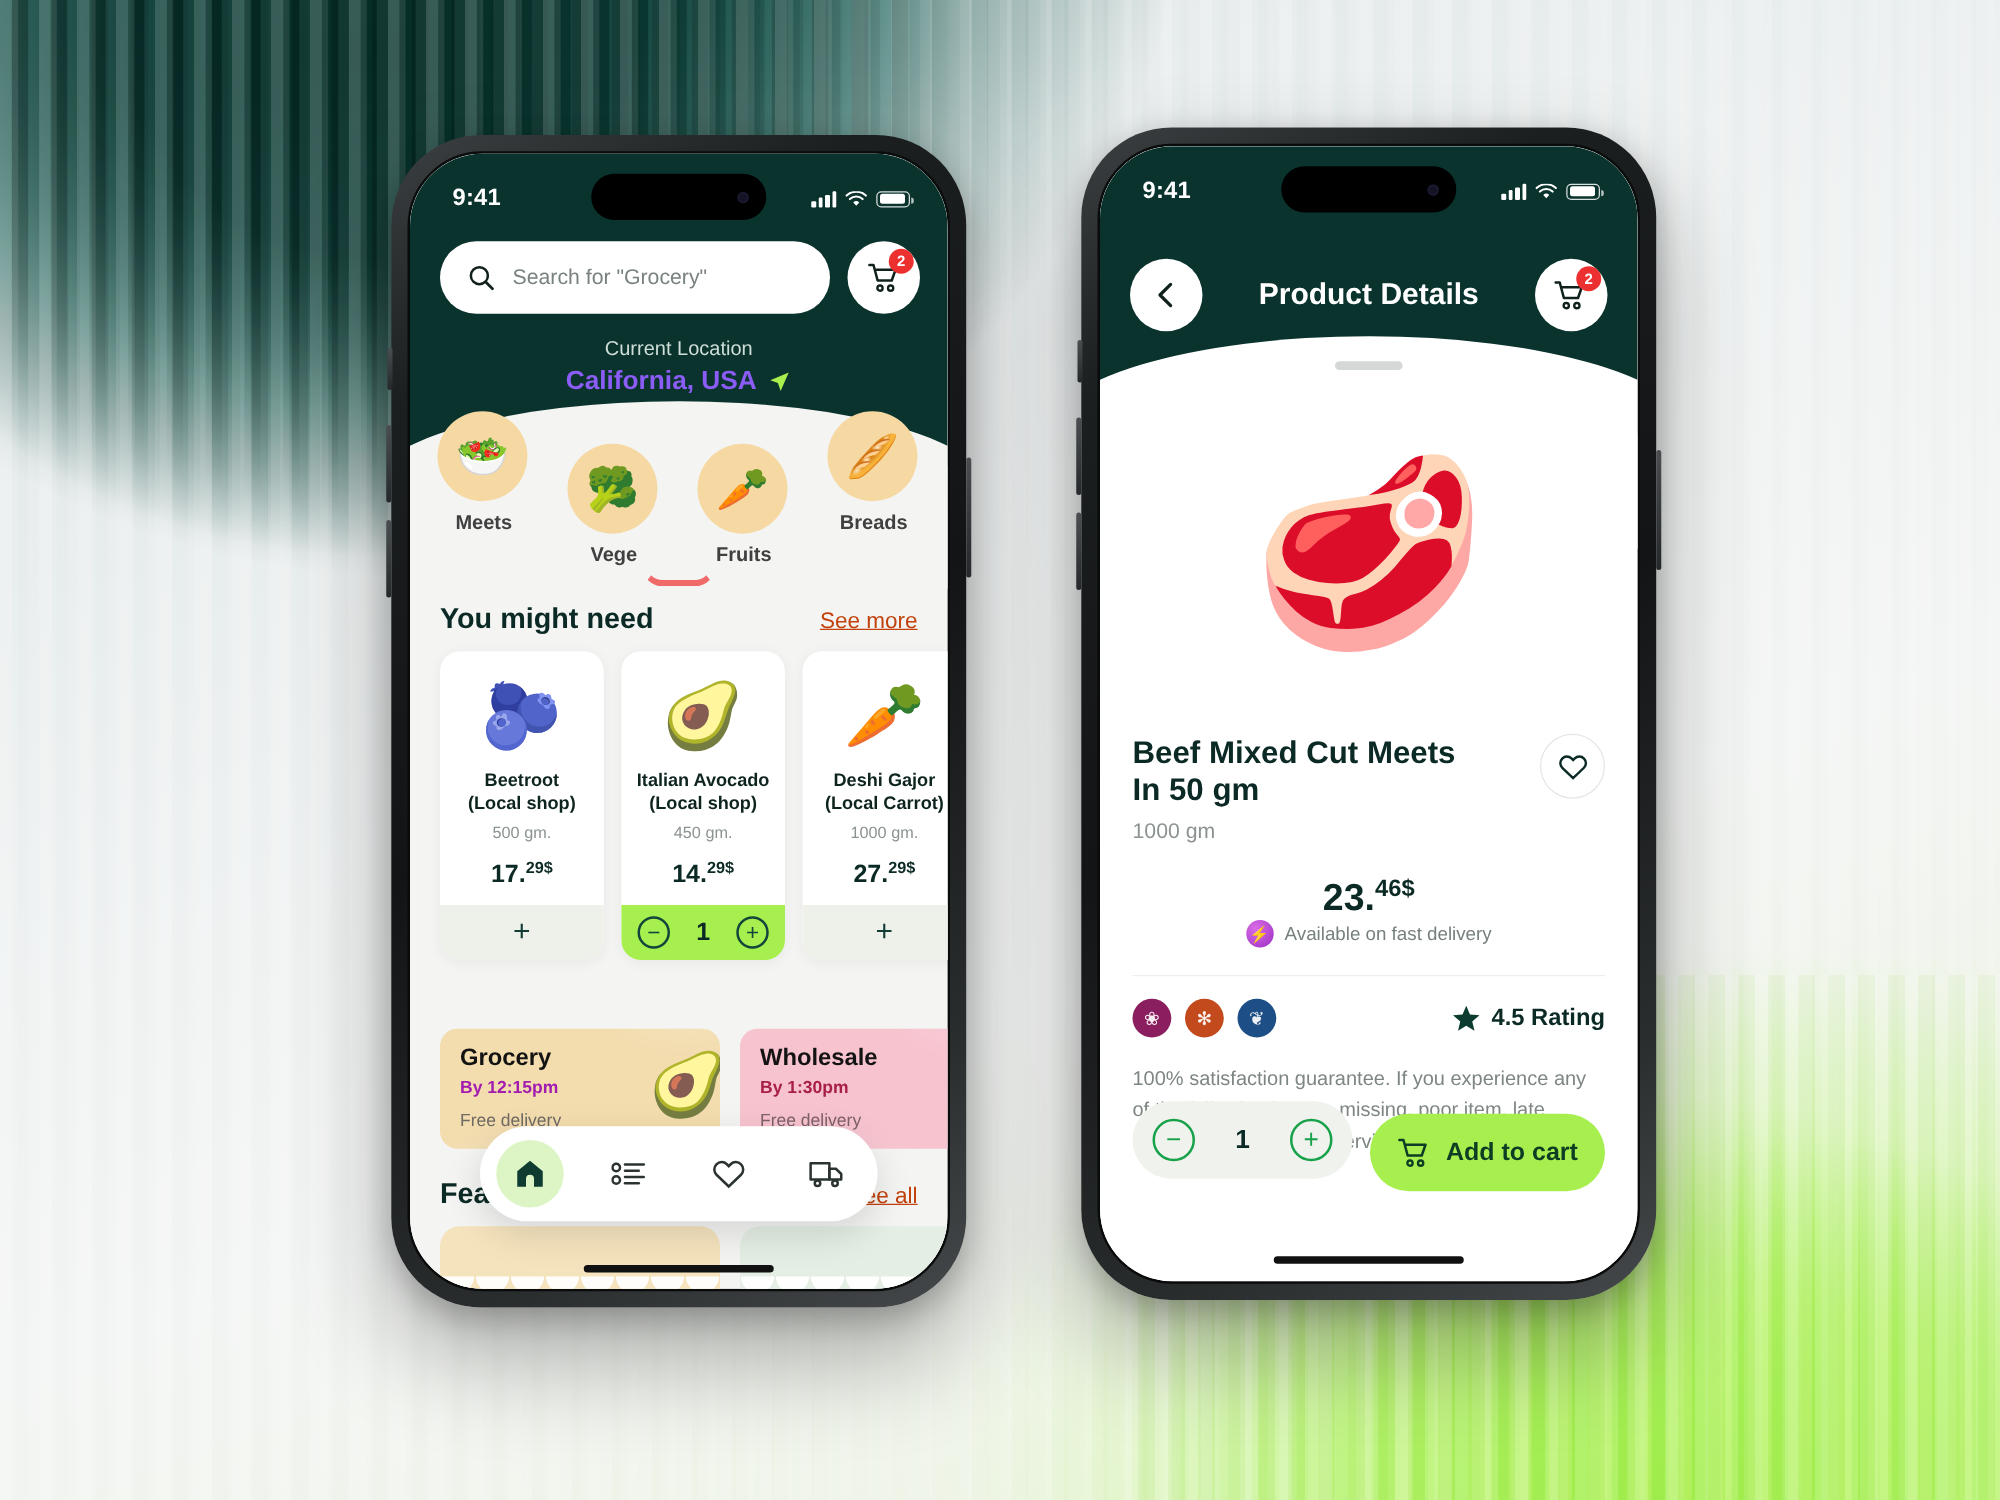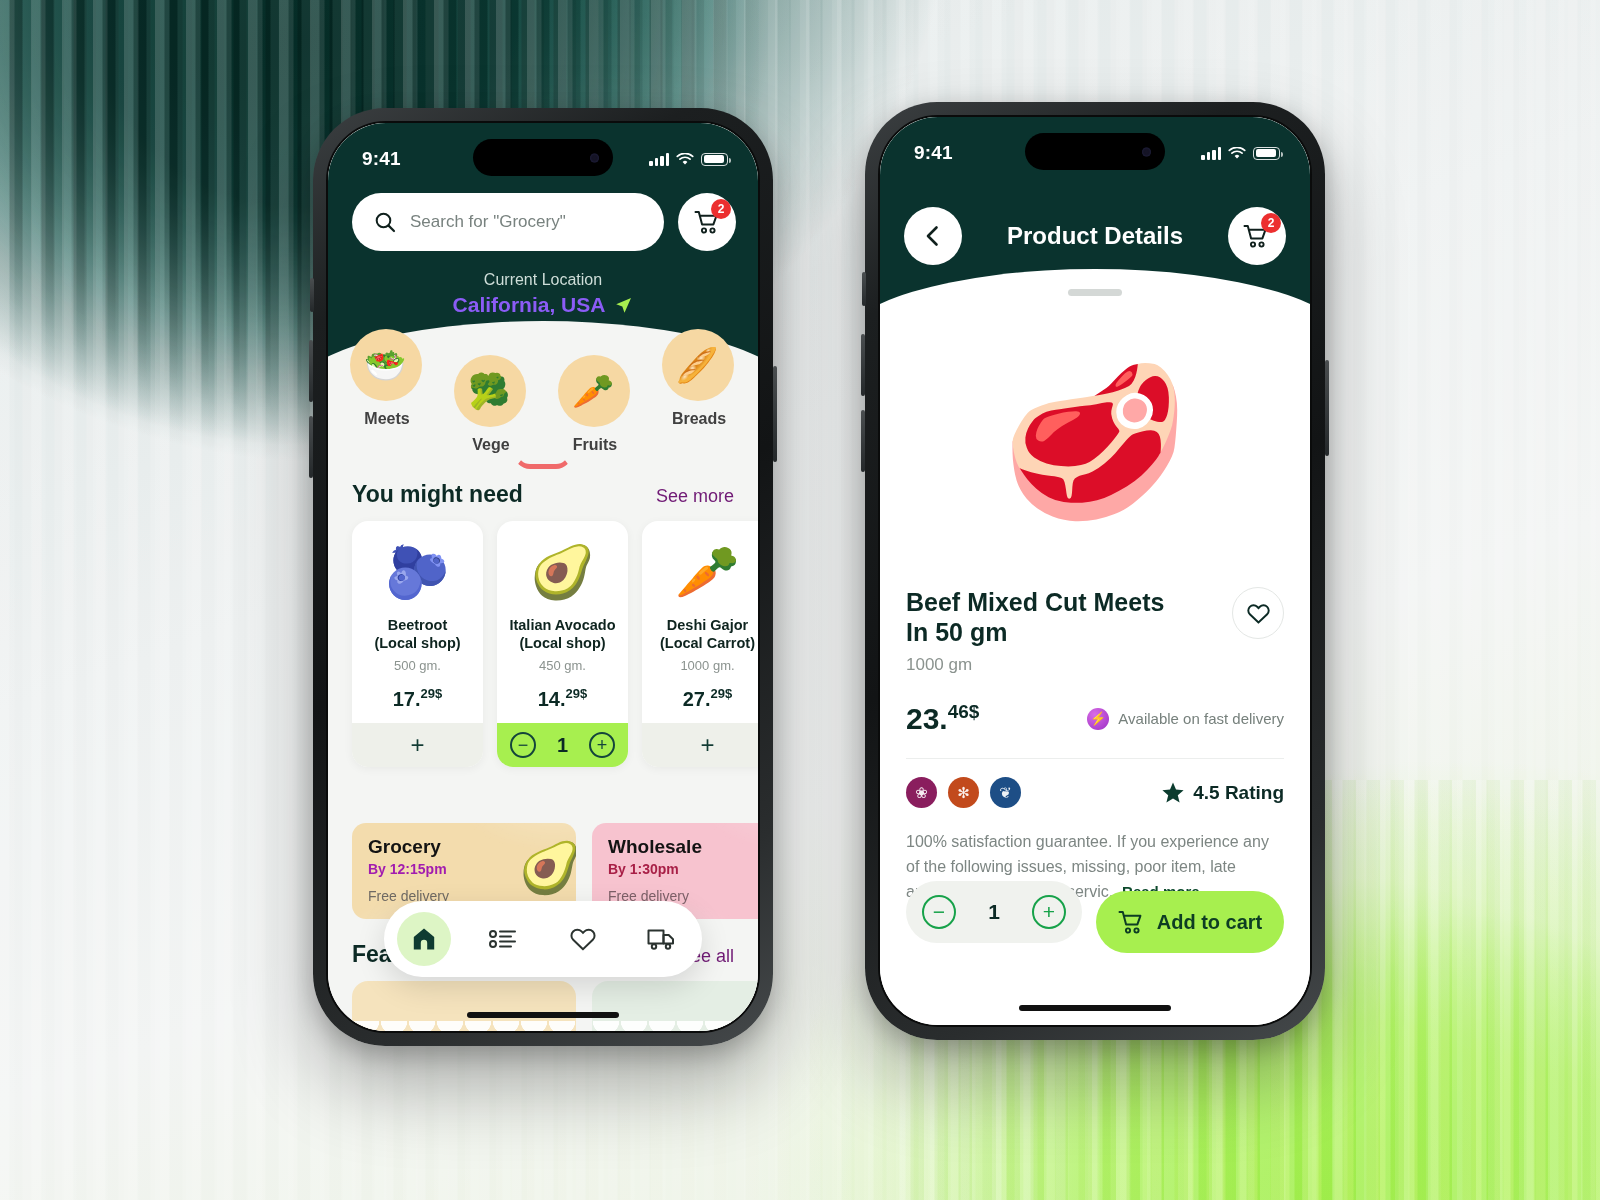--- a/index.html
+++ b/index.html
@@ -152,21 +152,21 @@
   }
   .cat-lb { margin-top: 9px; font-size: 16px; font-weight: 700; color: #404040; }
 
   .smile { position: absolute; top: 330px; left: 50%; transform: translateX(-50%);
            width: 58px; height: 16px; border-bottom: 5px solid #f06a6a;
            border-radius: 0 0 40px 40px; border-left: 4px solid transparent; border-right: 4px solid transparent; }
 
   .sect-head { position: absolute; left: 24px; right: 24px; top: 358px;
                display: flex; align-items: baseline; justify-content: space-between; }
   .sect-title { font-size: 23px; font-weight: 700; color: #0c2a25; }
-  .sect-link { font-size: 18px; color: #701a75; font-weight: 500; }
+  .sect-link { font-size: 18px; color: #c2410c; font-weight: 500; text-decoration: underline; }
 
   .pcards { position: absolute; top: 398px; left: 24px; display: flex; gap: 14px; }
   .pcard { width: 131px; background: #fff; border-radius: 16px; padding: 12px 8px 0;
            box-shadow: 0 2px 10px rgba(0,0,0,.05); overflow: hidden; }
   .pimg { height: 78px; display: flex; align-items: center; justify-content: center; font-size: 52px; }
   .pname { text-align: center; font-size: 14.5px; font-weight: 700; color: #0e241f; line-height: 1.22; margin-top: 6px; }
   .pwt { text-align: center; font-size: 13px; color: #8b938f; margin-top: 6px; }
   .pprice { text-align: center; margin-top: 13px; font-size: 20px; font-weight: 700; color: #0c2a25; }
   .pprice sup { font-size: 13px; vertical-align: super; }
   .pact { margin: 12px -8px 0; height: 44px; background: #eef0ea;
@@ -226,21 +226,21 @@
                width: 54px; height: 7px; border-radius: 5px; background: #d4d8d6; z-index: 22; }
   .meat { position: absolute; top: 196px; left: 0; right: 0; height: 260px;
           display: flex; align-items: center; justify-content: center; font-size: 150px; z-index: 21; }
 
   .pd-body { position: absolute; top: 470px; left: 26px; right: 26px; }
   .pd-top { display: flex; align-items: flex-start; justify-content: space-between; gap: 14px; }
   .pd-title { font-size: 25px; font-weight: 700; color: #0c2a25; line-height: 1.2; }
   .pd-sub { font-size: 17px; color: #8b938f; margin-top: 8px; }
   .heartbtn { width: 52px; height: 52px; border-radius: 50%; background: #fff;
               border: 1.5px solid #e4e7e5; display: flex; align-items: center; justify-content: center; flex: none; }
-  .pd-pricerow { display: flex; align-items: center; justify-content: space-between; margin-top: 26px; }
+  .pd-pricerow { display: flex; align-items: center; justify-content: space-between; margin-top: 26px; flex-direction: column; }
   .pd-price { font-size: 30px; font-weight: 800; color: #0c2a25; }
   .pd-price sup { font-size: 19px; vertical-align: super; }
   .fastdel { display: flex; align-items: center; gap: 9px; font-size: 15px; color: #76807c; }
   .bolt { width: 22px; height: 22px; border-radius: 50%;
           background: radial-gradient(circle at 35% 30%, #d96ce6, #9b2fc4);
           display: flex; align-items: center; justify-content: center; color: #fff; font-size: 13px; }
   .divider { height: 1px; background: #eceeed; margin: 22px 0 18px; }
   .badgerow { display: flex; align-items: center; justify-content: space-between; }
   .badges { display: flex; gap: 11px; }
   .bdg { width: 31px; height: 31px; border-radius: 50%; display: flex; align-items: center; justify-content: center;

